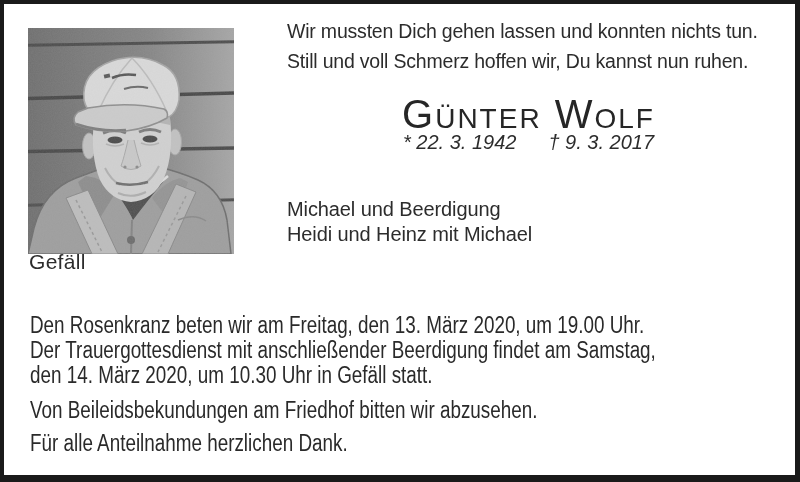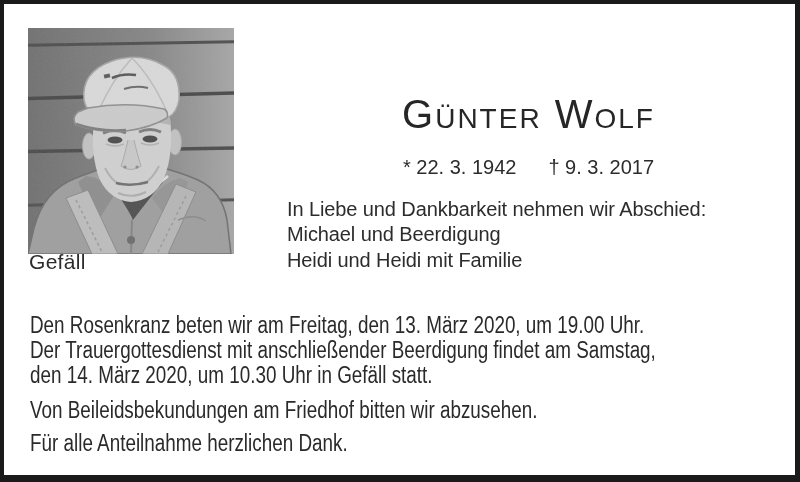--- a/index.html
+++ b/index.html
@@ -51,28 +51,29 @@
     font-size: 40px;
     font-weight: 400;
     font-variant: small-caps;
     letter-spacing: 2px;
     line-height: 44px;
     white-space: nowrap;
     color: #262626;
   }
   .dates {
     position: absolute;
-    left: 287px; top: 155px;
+    left: 287px; top: 130px;
     width: 483px;
     display: flex;
     justify-content: center;
     gap: 32px;
     font-size: 20px;
     line-height: 24px;
     white-space: nowrap;
+    font-style: italic;
   }
   .farewell {
     position: absolute;
     left: 287px; top: 197px;
     font-size: 20px;
     line-height: 25.4px;
     letter-spacing: -0.1px;
     white-space: nowrap;
   }
   .condensed {
@@ -177,32 +178,35 @@
         <path d="M 96 61 q 12 -4 24 -1" fill="none" stroke="#6a6a6a" stroke-width="2"></path>
         <rect x="76" y="46" width="6" height="4" fill="#5a5a5a" transform="rotate(-12 79 48)"></rect>
       </g>
 
       <rect x="0" y="0" width="206" height="226" filter="url(#grain)" opacity="0.5"></rect>
     </svg>
   </div>
 
   <div class="photo-caption">Gefäll</div>
 
+  <div class="intro">
+    <div>Wir mussten Dich gehen lassen und konnten nichts tun.</div>
+    <div>Still und voll Schmerz hoffen wir, Du kannst nun ruhen.</div>
+  </div>
 
   <h1 class="deceased-name">Günter Wolf</h1>
 
   <div class="dates">
     <span>* 22. 3. 1942</span>
     <span>† 9. 3. 2017</span>
   </div>
 
   <div class="farewell">
-    <div>In Liebe und Dankbarkeit nehmen wir Abschied:</div>
     <div>Michael und Beerdigung</div>
-    <div>Heidi und Heidi mit Familie</div>
+    <div>Heidi und Heinz mit Michael</div>
   </div>
 
   <div class="condensed schedule">
     <div>Den Rosenkranz beten wir am Freitag, den 13. März 2020, um 19.00 Uhr.</div>
     <div>Der Trauergottesdienst mit anschließender Beerdigung findet am Samstag,</div>
     <div>den 14. März 2020, um 10.30 Uhr in Gefäll statt.</div>
   </div>
 
   <div class="condensed condolence">Von Beileidsbekundungen am Friedhof bitten wir abzusehen.</div>
 

